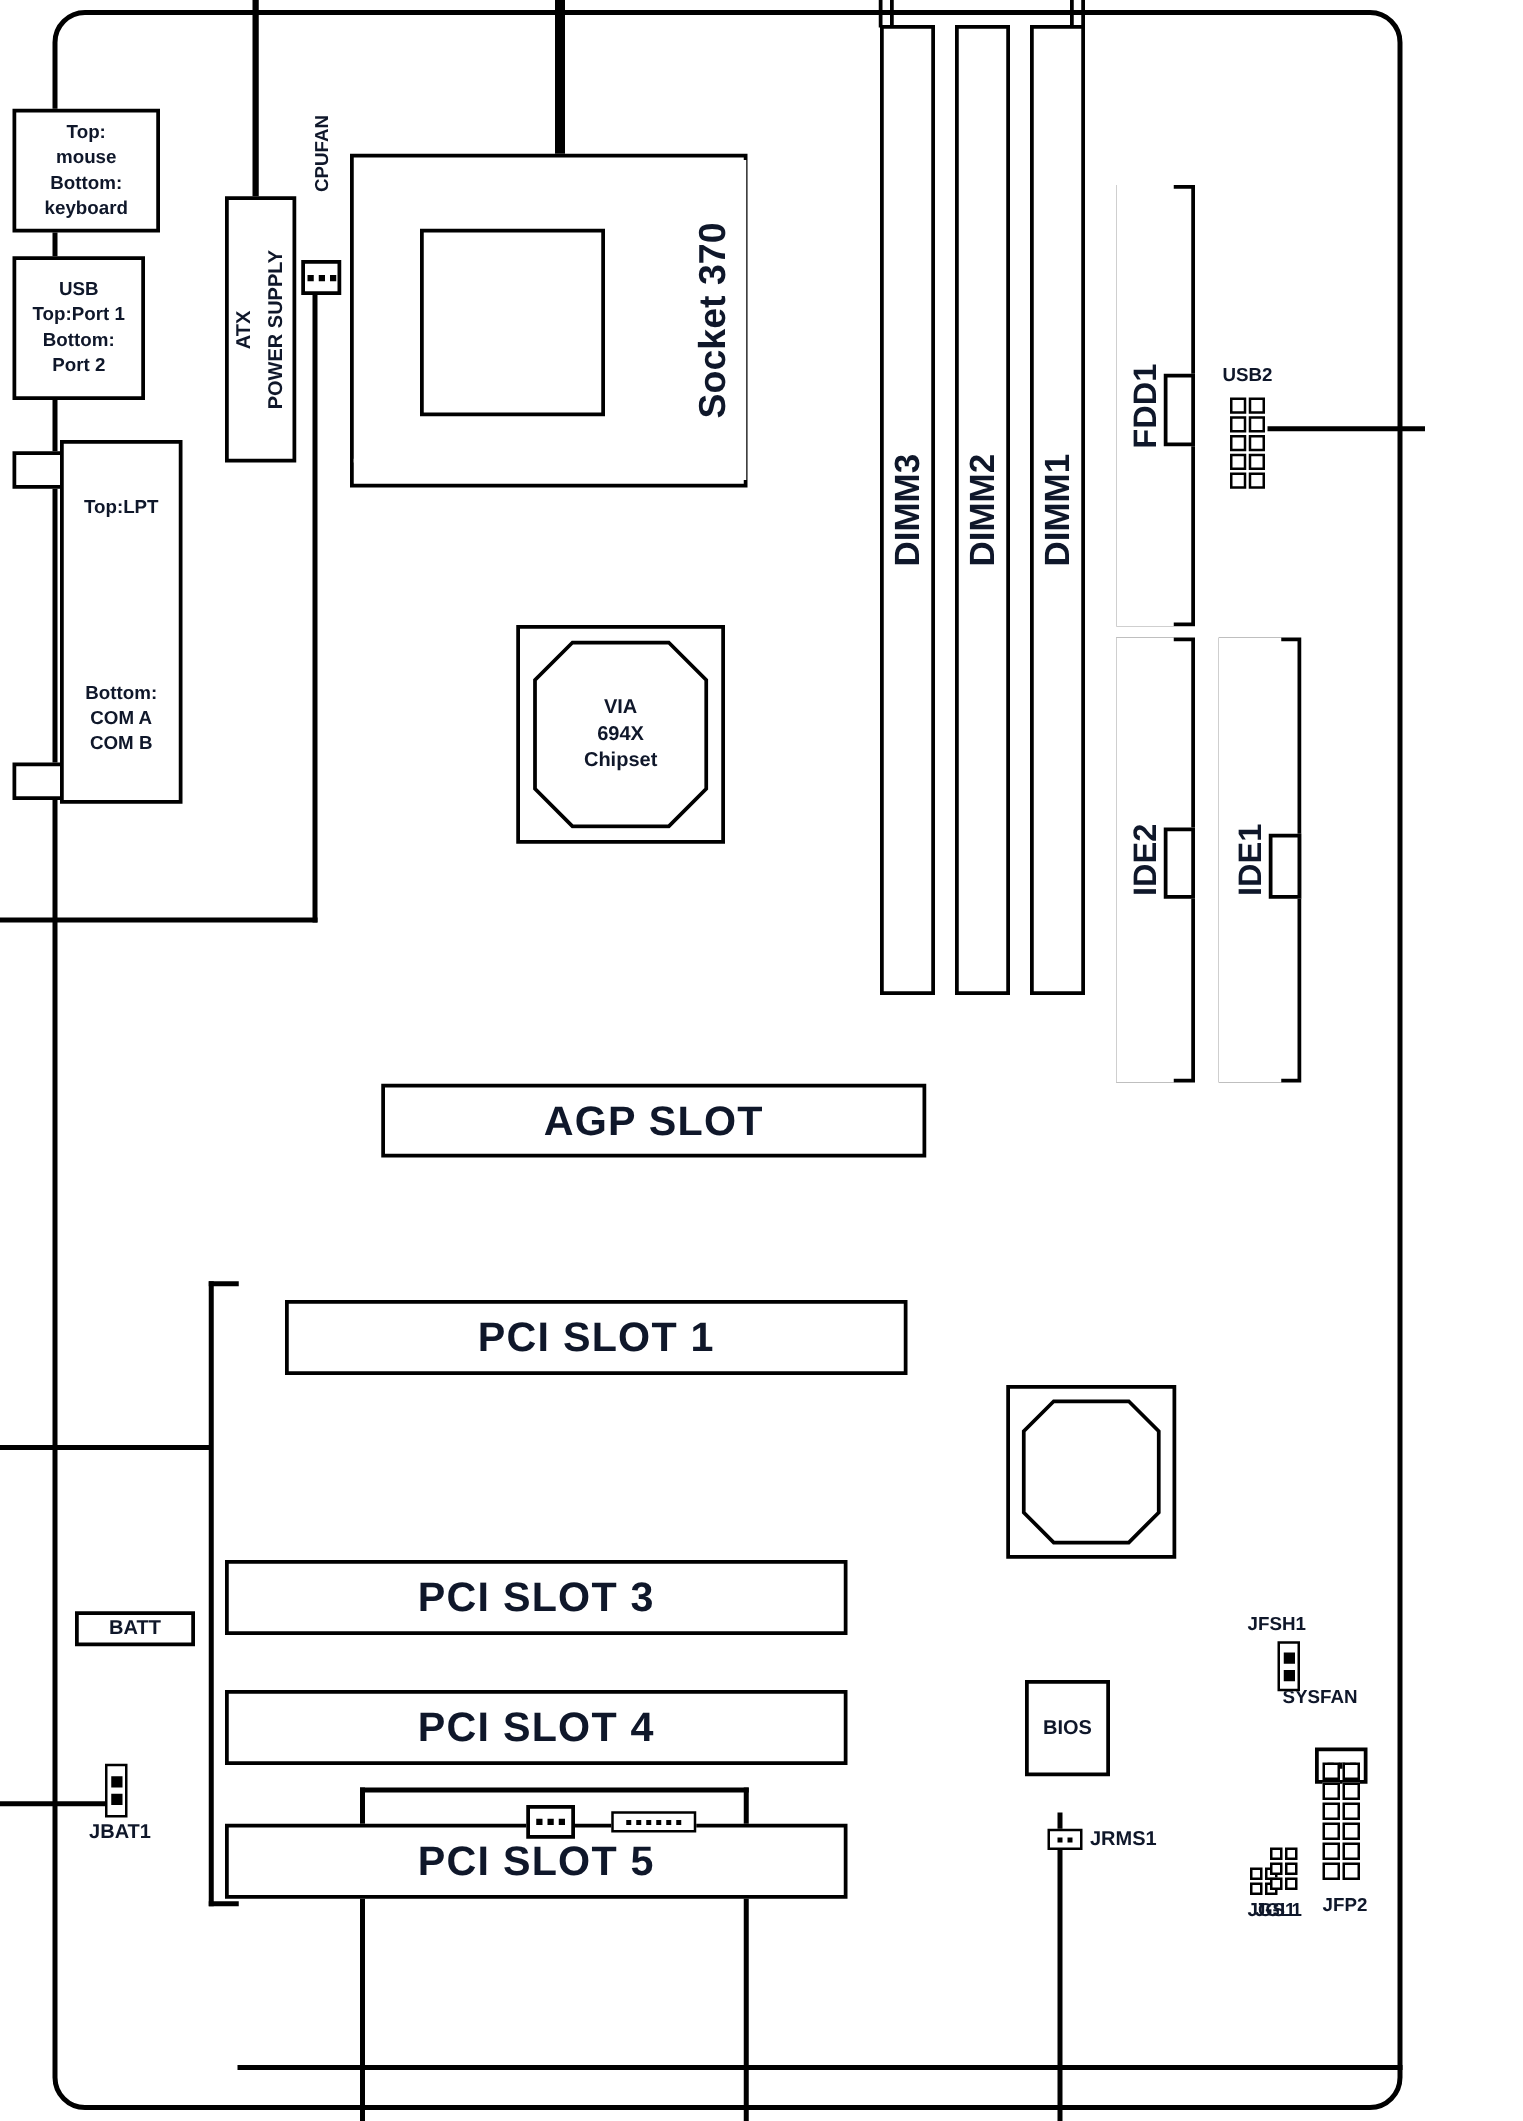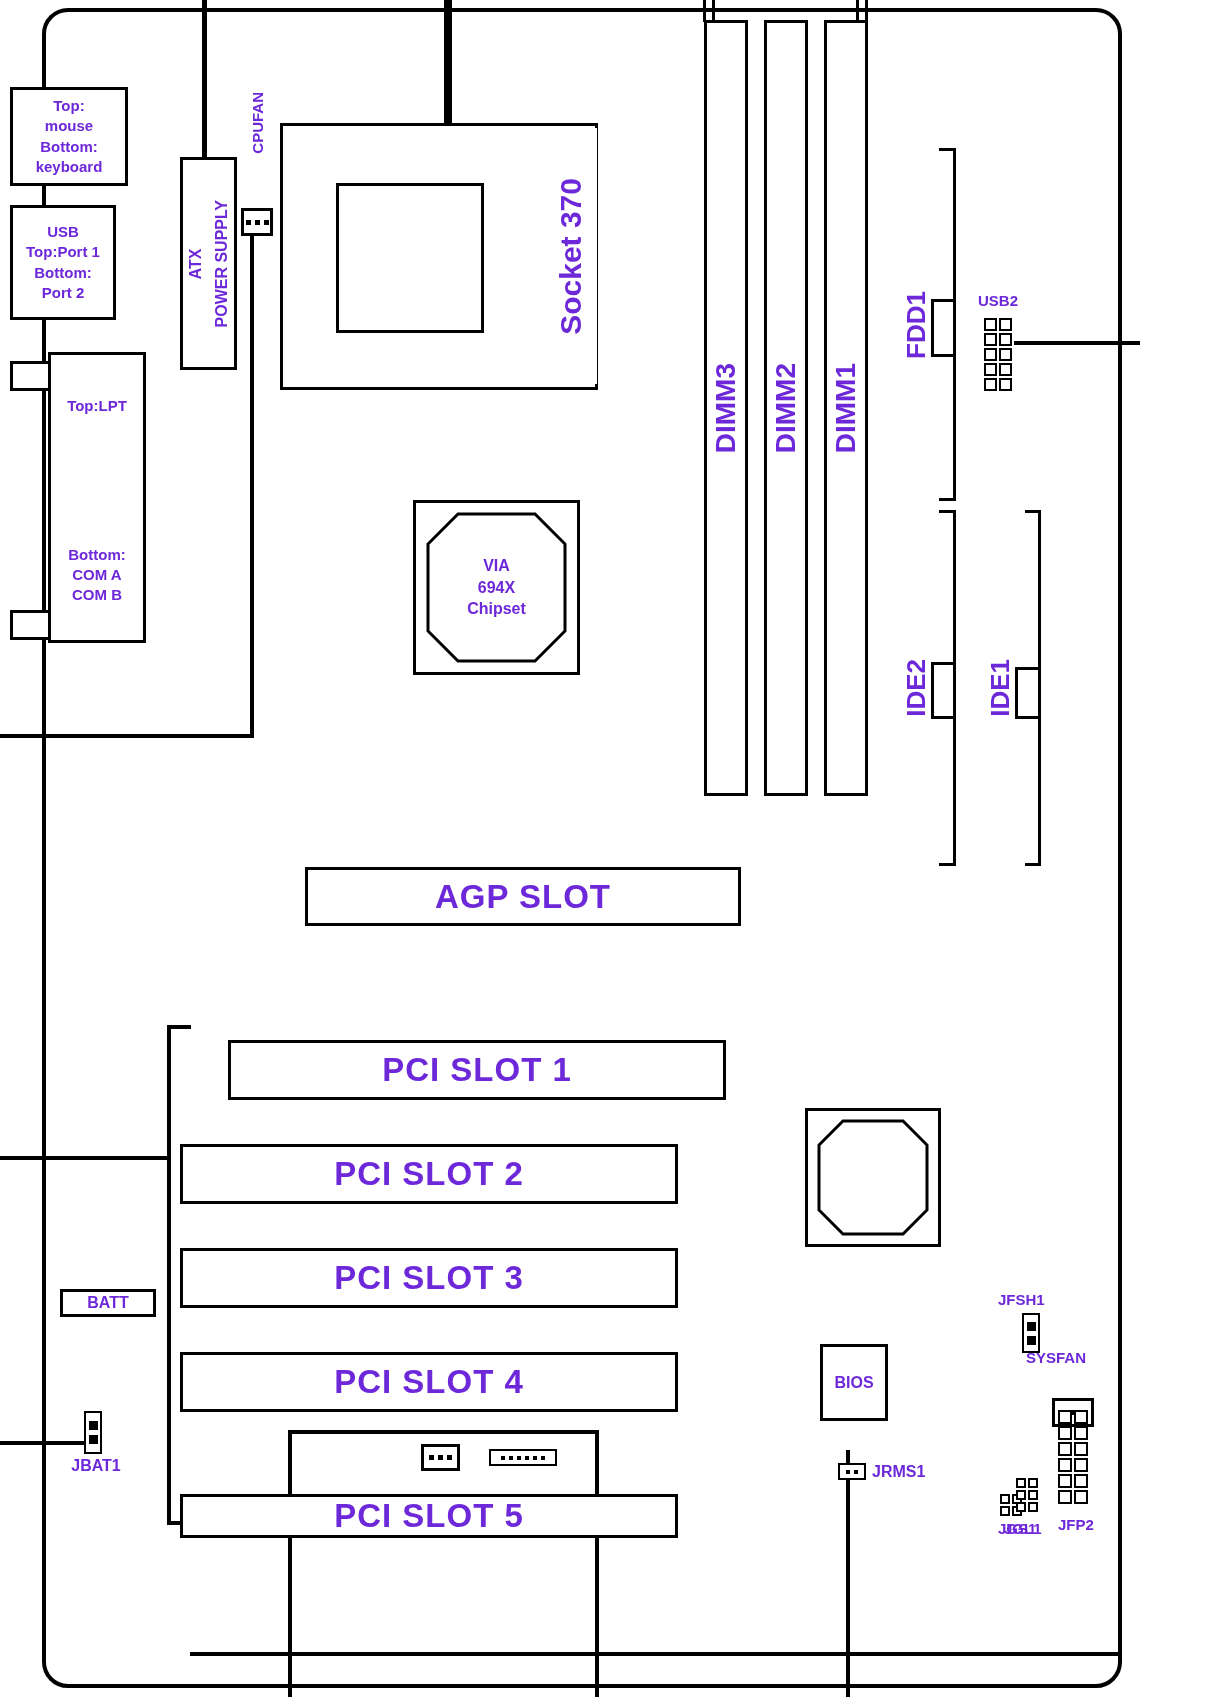--- a/index.html
+++ b/index.html
@@ -3,21 +3,21 @@
 <meta charset="utf-8">
 <style>
   * { margin:0; padding:0; box-sizing:border-box; }
   html,body { background:#fff; }
   body { font-family:"Liberation Sans", sans-serif; color:#000; }
   .stage { position:relative; width:1218px; height:1697px; background:#fff; overflow:hidden; }
   .abs  { position:absolute; }
   .box  { position:absolute; border:3px solid #000; background:#fff; }
   .b2   { border-width:2px; }
   .line { position:absolute; background:#000; }
-  .lbl  { font-weight:bold; color:#6d28d9; }
+  .lbl  { font-weight:bold; color:#0f172a; }
   .center { display:flex; align-items:center; justify-content:center; text-align:center; }
   .vtext { writing-mode:vertical-rl; transform:rotate(180deg); }
   .pre { white-space:pre-line; }
   .z1 { z-index:1; } .z2 { z-index:2; background:#fff; } .z3 { z-index:3;margin-top:27px; }
   .pins { position:absolute; display:grid; gap:2px; z-index:3; }
   .pin  { display:block; width:13px; height:13px; border:2px solid #000; background:#fff; }
   .pin14{ width:14px; height:14px; }
   .pin10{ width:10px; height:10px; border-width:2px; }
   .dots { display:flex; gap:4px; align-items:center; justify-content:center; width:100%; height:100%; }
   .dot  { display:block; width:5px; height:5px; background:#000; }
@@ -157,30 +157,27 @@
 
   <div class="line z1" style="left:288px; top:1430px; width:311px; height:4px;"></div>
   <div class="line z1" style="left:288px; top:1430px; width:4px; height:267px;"></div>
   <div class="line z1" style="left:595px; top:1430px; width:4px; height:267px;"></div>
   <div class="line z1" style="left:846px; top:1450px; width:4px; height:247px;"></div>
   <div class="line z1" style="left:190px; top:1652px; width:932px; height:4px;"></div>
 
   <div class="box z2 center" style="left:180px; top:1040px; width:498px; height:60px;margin-left:48px;">
     <span class="lbl" style="font-size:33px; letter-spacing:1px;">PCI SLOT 1</span>
   </div>
-  <div class="box z2 center" style="left:180px; top:1144px; width:498px; height:60px;">
-    <span class="lbl" style="font-size:33px; letter-spacing:1px;">PCI SLOT 2</span>
-  </div>
   <div class="box z2 center" style="left:180px; top:1248px; width:498px; height:60px;">
     <span class="lbl" style="font-size:33px; letter-spacing:1px;">PCI SLOT 3</span>
   </div>
   <div class="box z2 center" style="left:180px; top:1352px; width:498px; height:60px;">
     <span class="lbl" style="font-size:33px; letter-spacing:1px;">PCI SLOT 4</span>
   </div>
-  <div class="box z2 center" style="left:180px; top:1494px; width:498px; height:44px;">
+  <div class="box z2 center" style="left:180px; top:1459px; width:498px; height:60px;">
     <span class="lbl" style="font-size:33px; letter-spacing:1px;">PCI SLOT 5</span>
   </div>
 
   <div class="box z3" style="left:421px; top:1417px; width:39px; height:27px;">
     <span class="dots">
         <i class="dot"></i>
         <i class="dot"></i>
         <i class="dot"></i>
       </span>
   </div>

